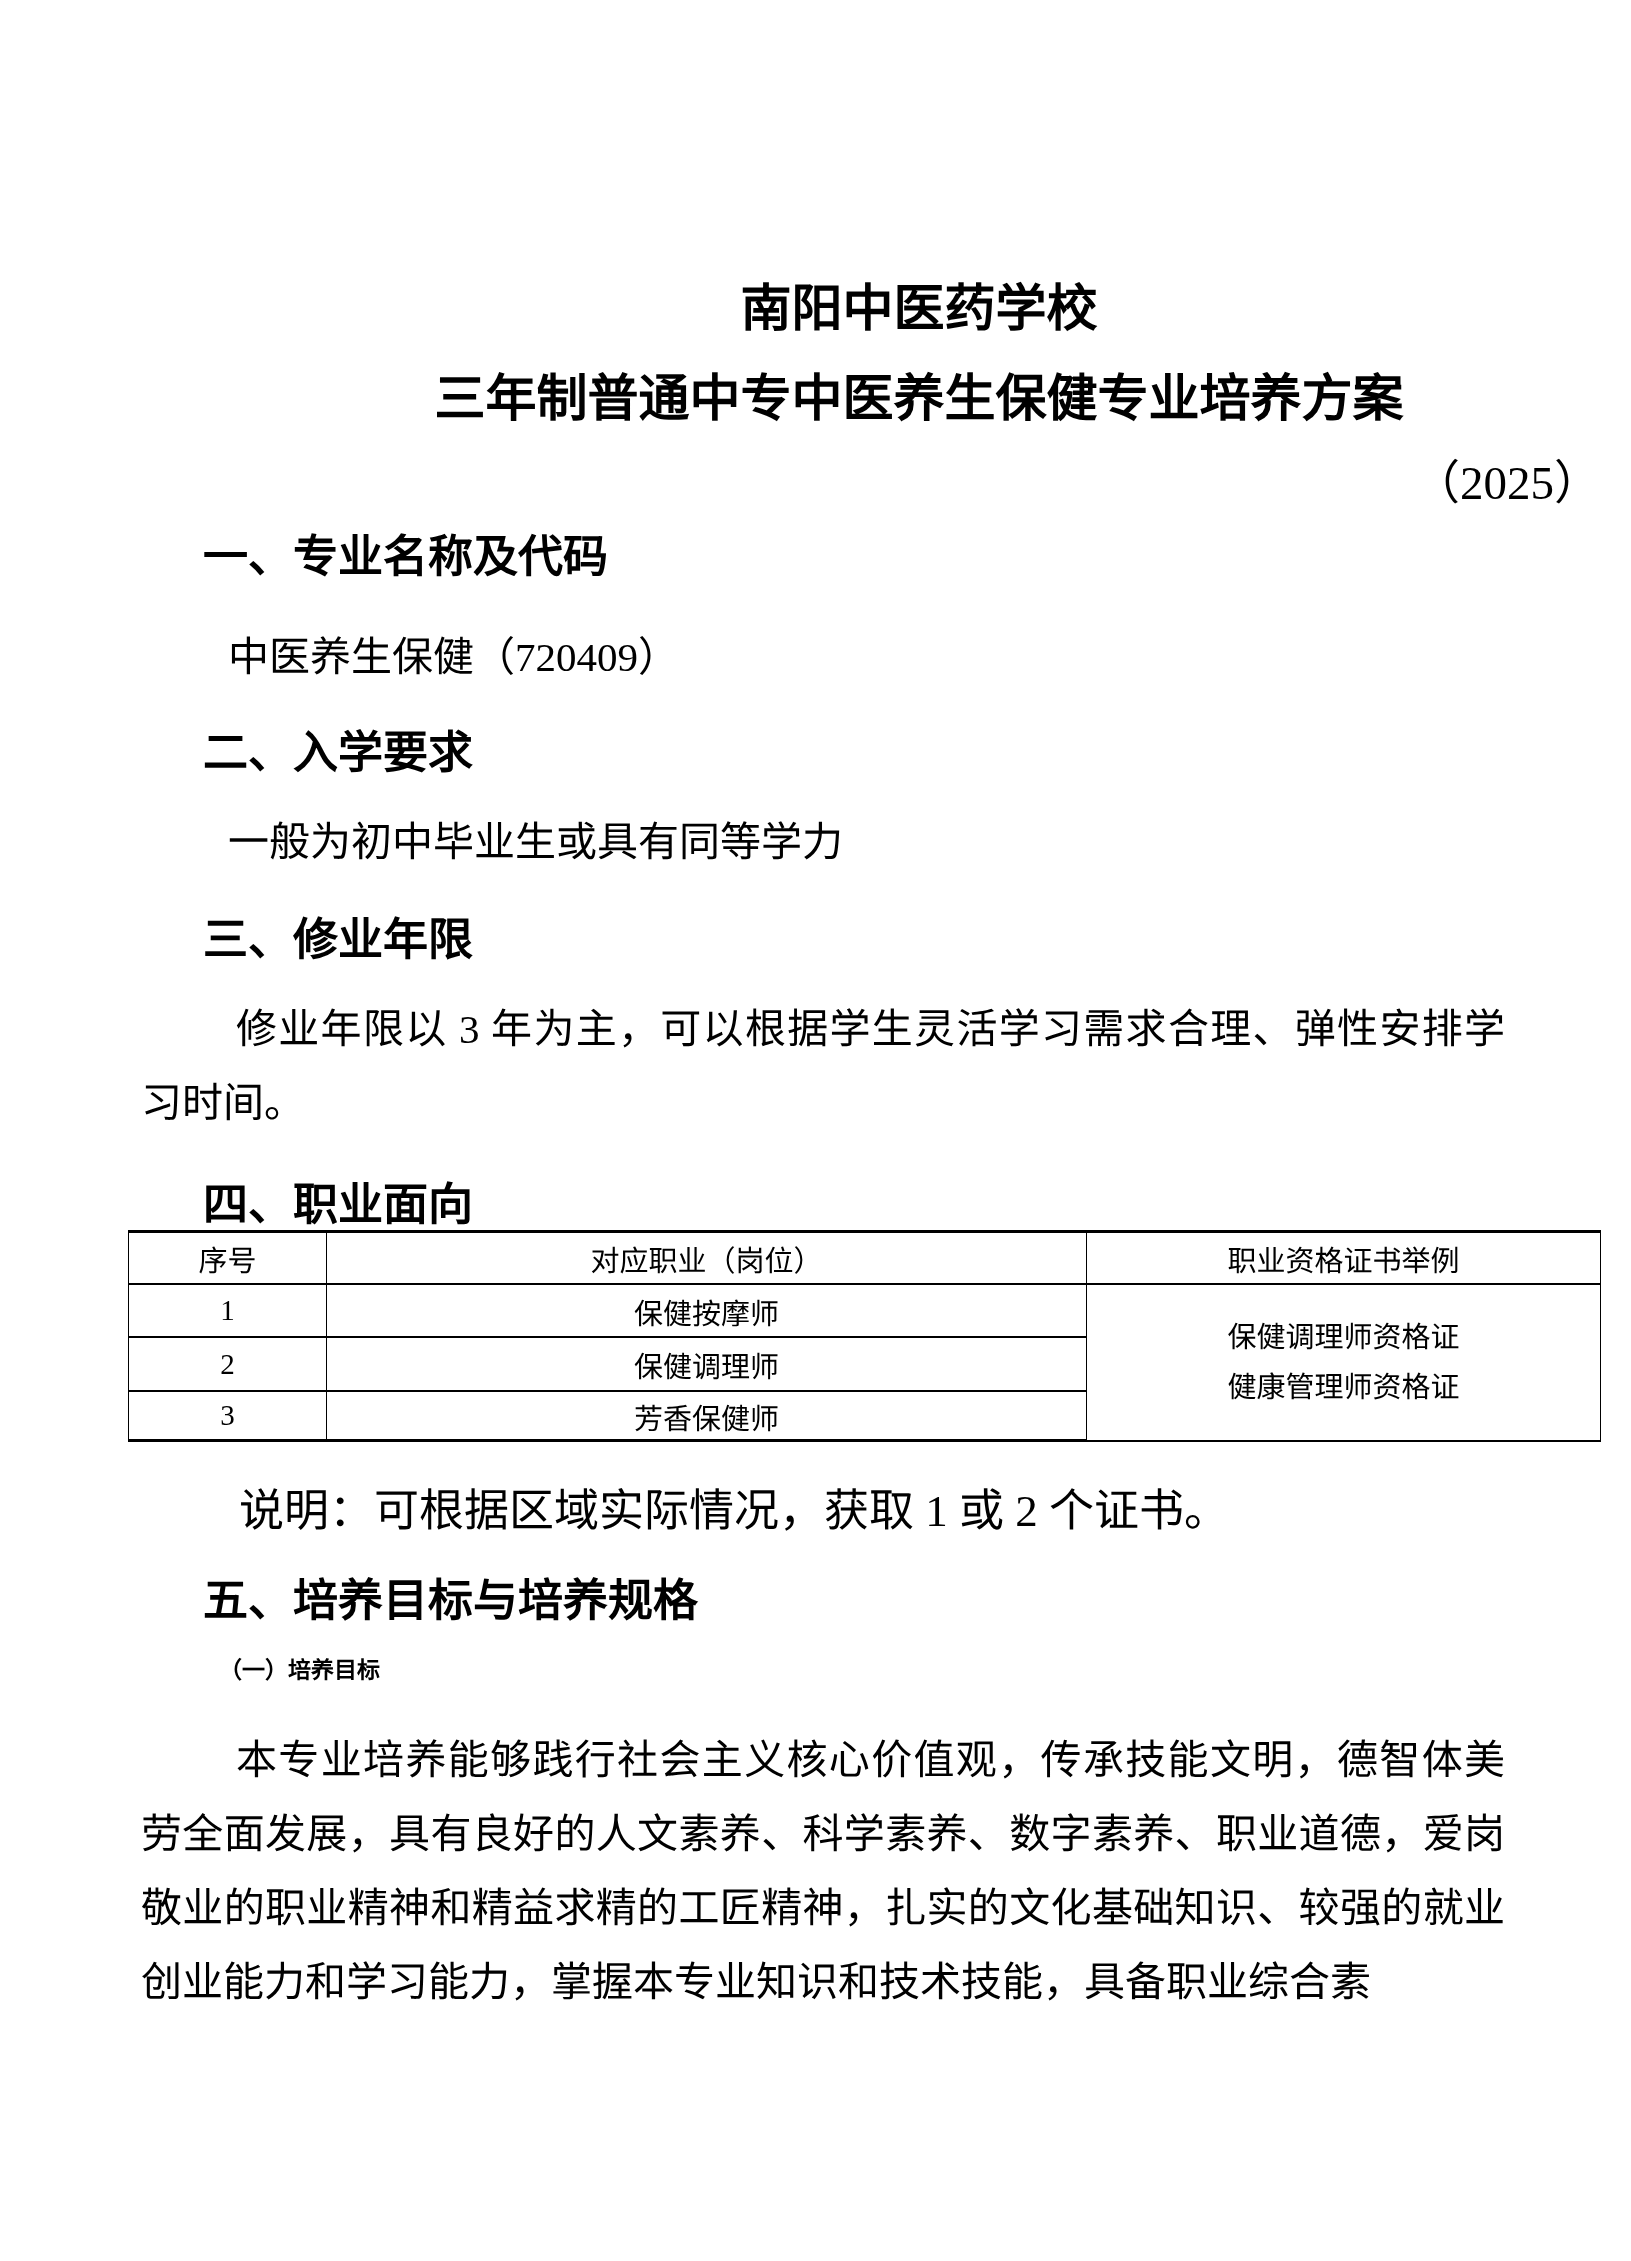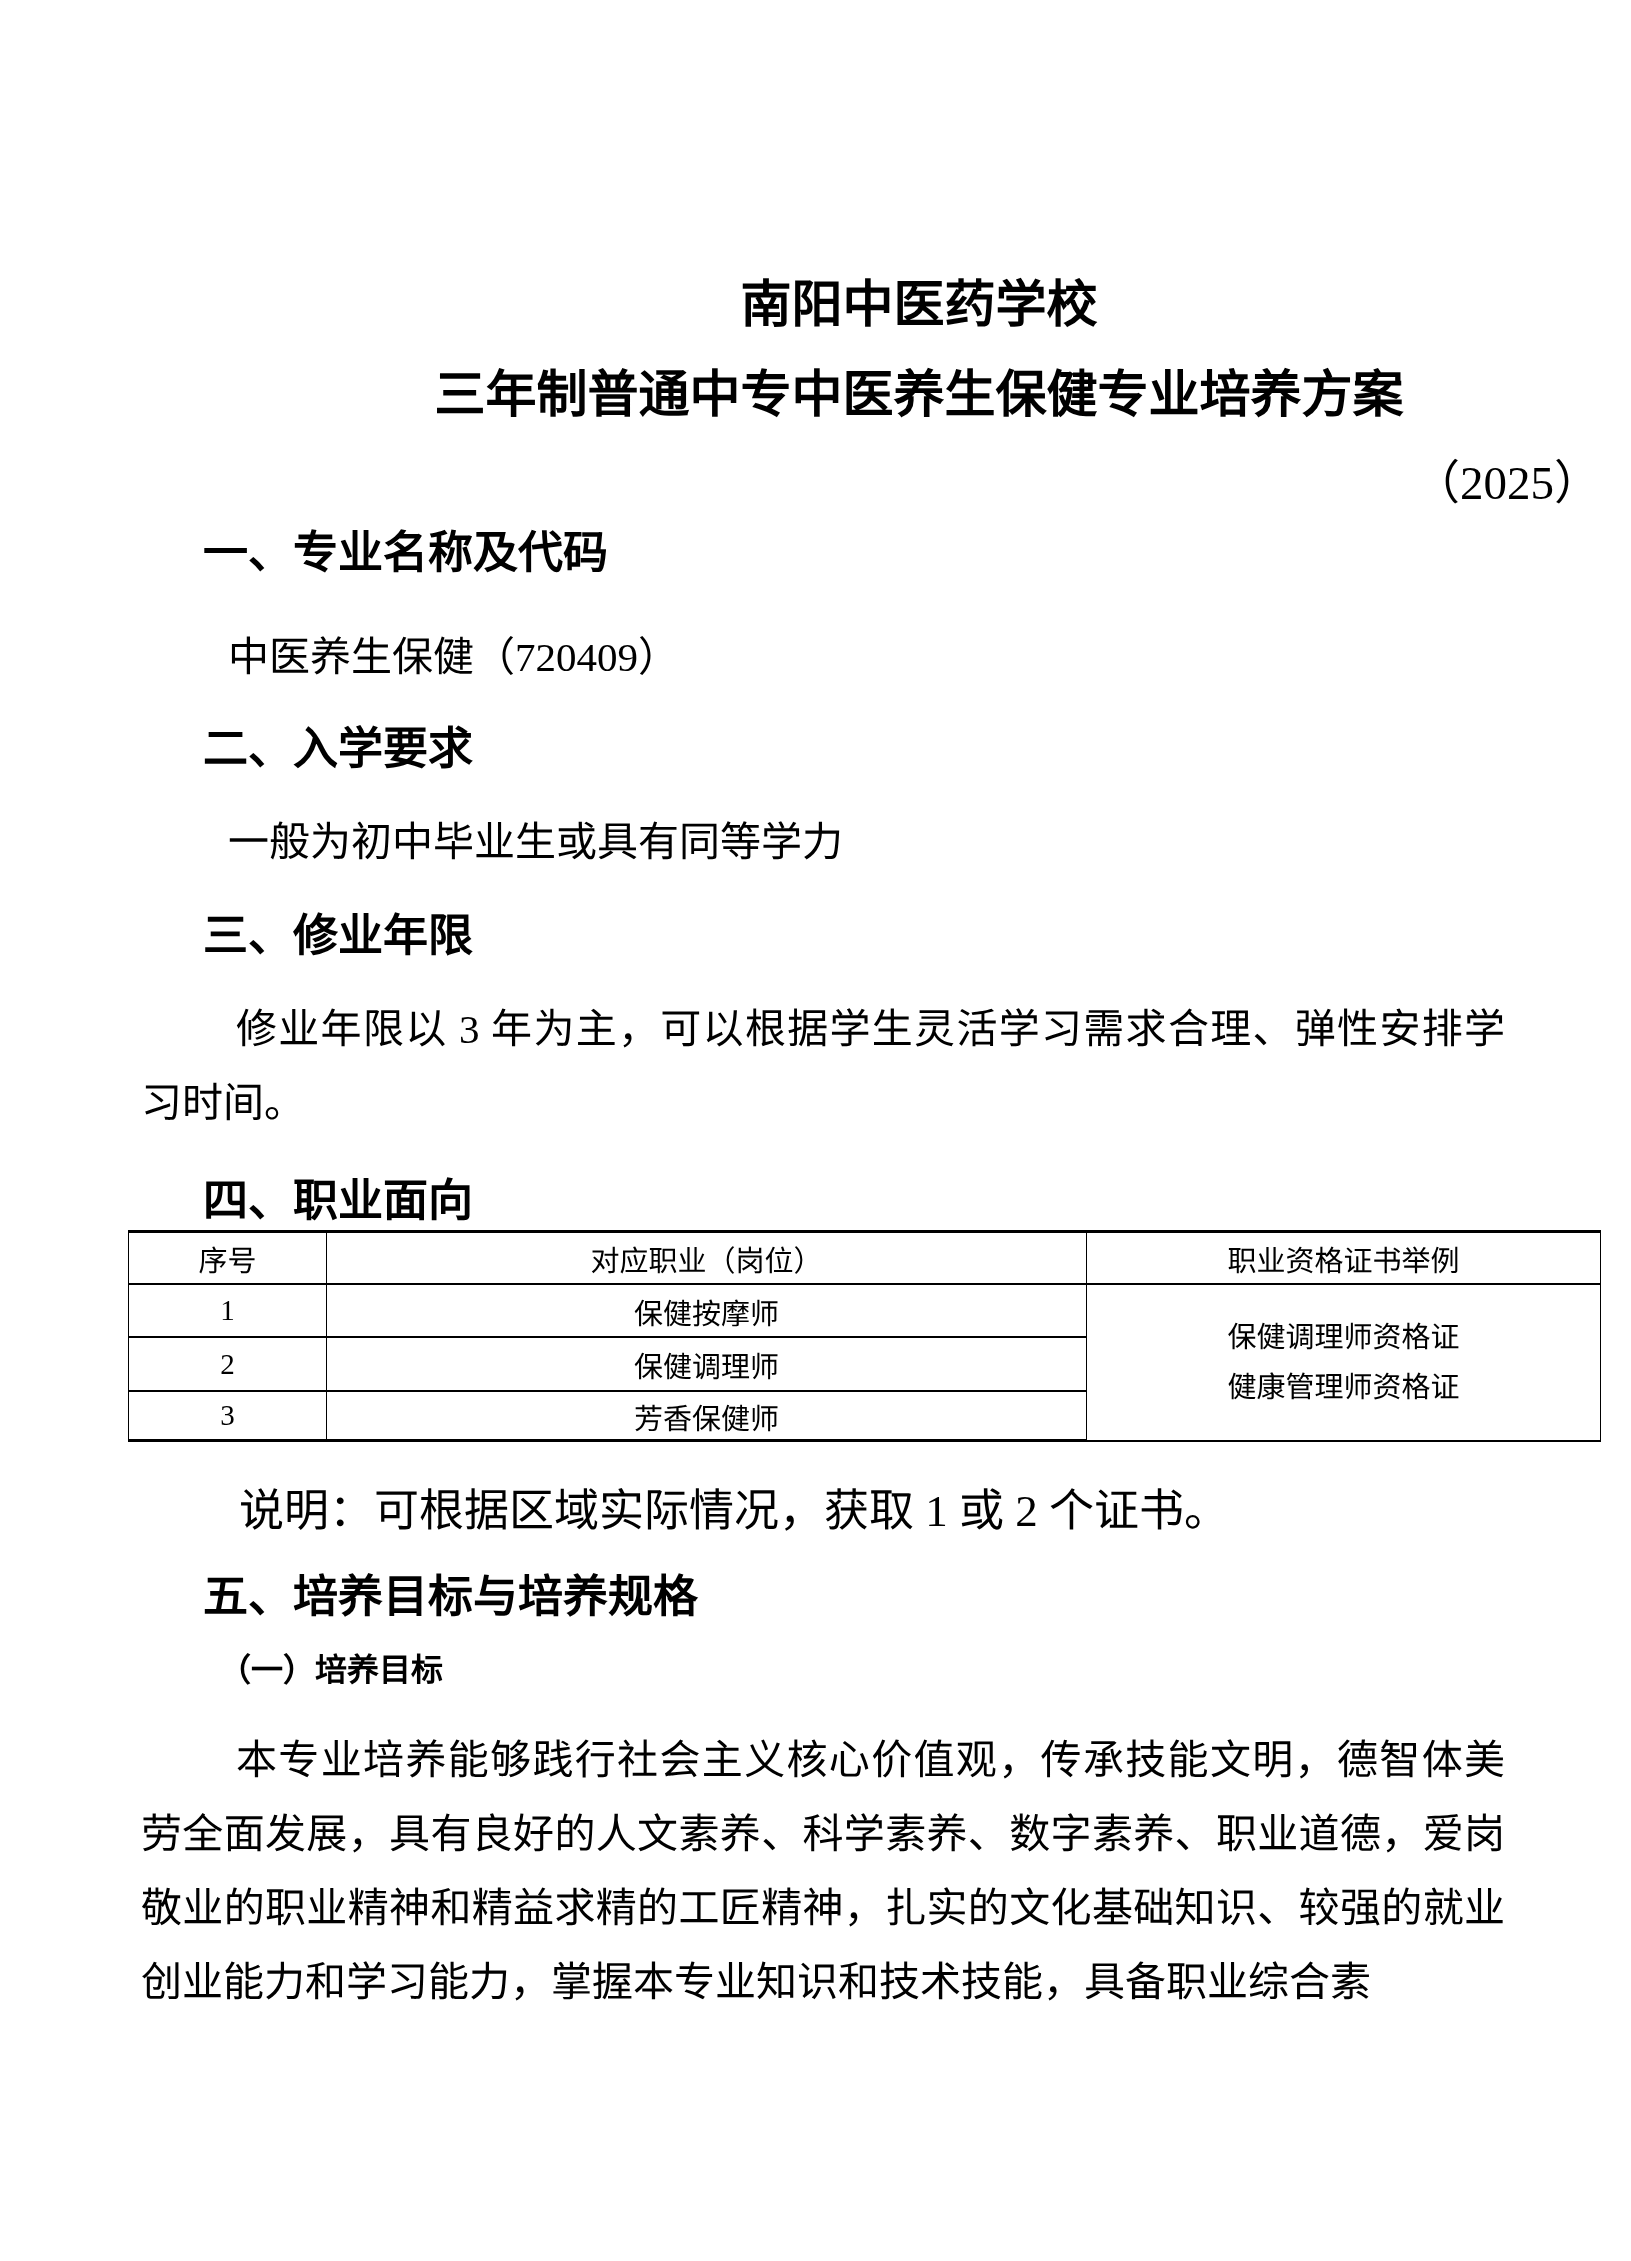--- a/index.html
+++ b/index.html
@@ -10,21 +10,21 @@
   .page {
     position: relative;
     width: 1631px;
     height: 2273px;
     background: #ffffff;
     overflow: hidden;
     color: #000000;
   }
   
   .hei {
-    font-family: Liberation Mono, monospace;
+    font-family: Liberation Sans, sans-serif;
     font-weight: bold;
   }
   
   .song {
     font-family: "Liberation Serif", "DejaVu Serif", serif;
     font-weight: normal;
   }
   .abs { position: absolute; left: 133px; width: 1364px; }
 
   .doc-title {
@@ -60,21 +60,21 @@
     margin-left: 8px;
   }
   .note-line {
     font-size: 45px;
     line-height: 72px;
     text-indent: 106px;
   }
   .sub-heading {
     font-family: "Liberation Serif", "DejaVu Serif", serif;
     font-weight: bold;
-    font-size: 32px;
+    font-size: 23px;
     line-height: 41px;
     padding-left: 86px;
     white-space: nowrap;
   }
 
   
   table.career {
     position: absolute;
     left: 128px;
     top: 1230px;

